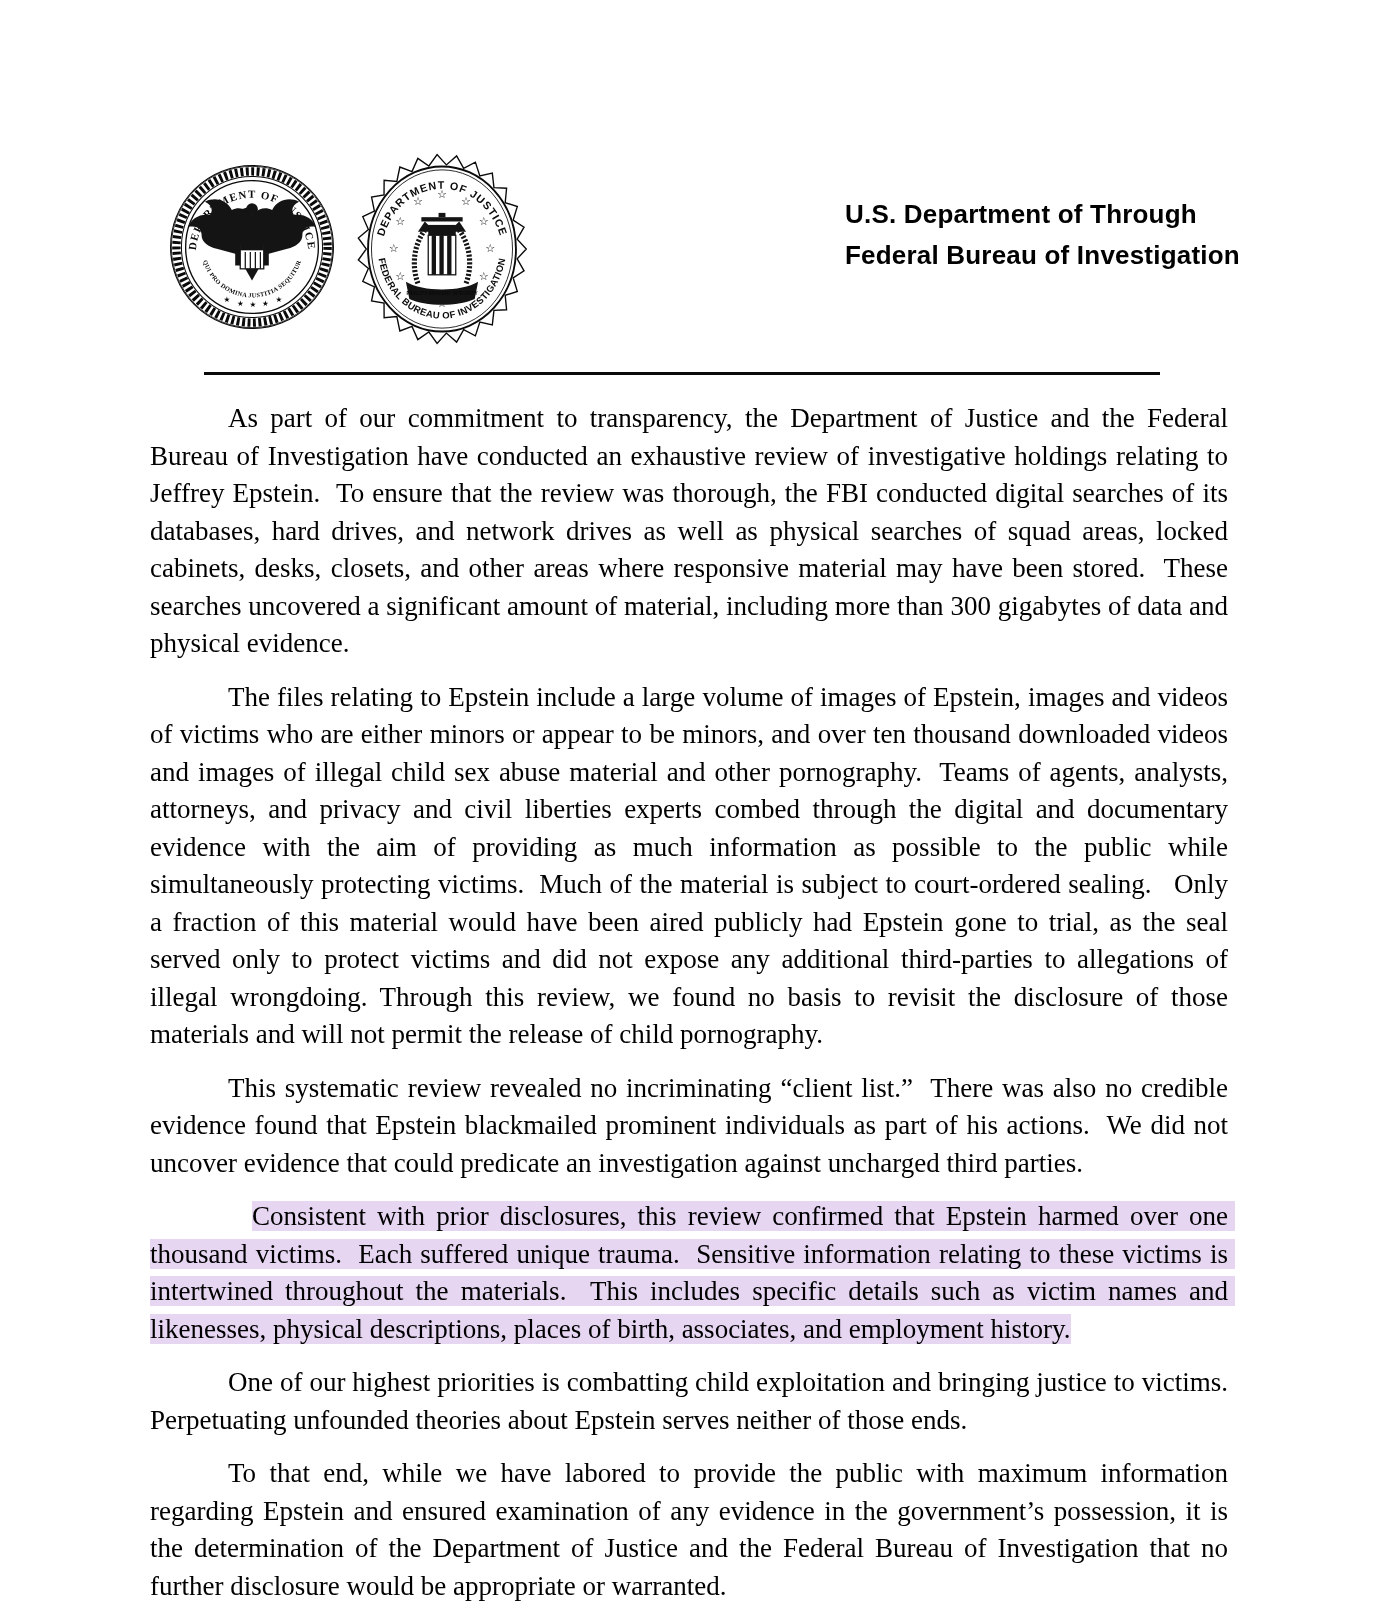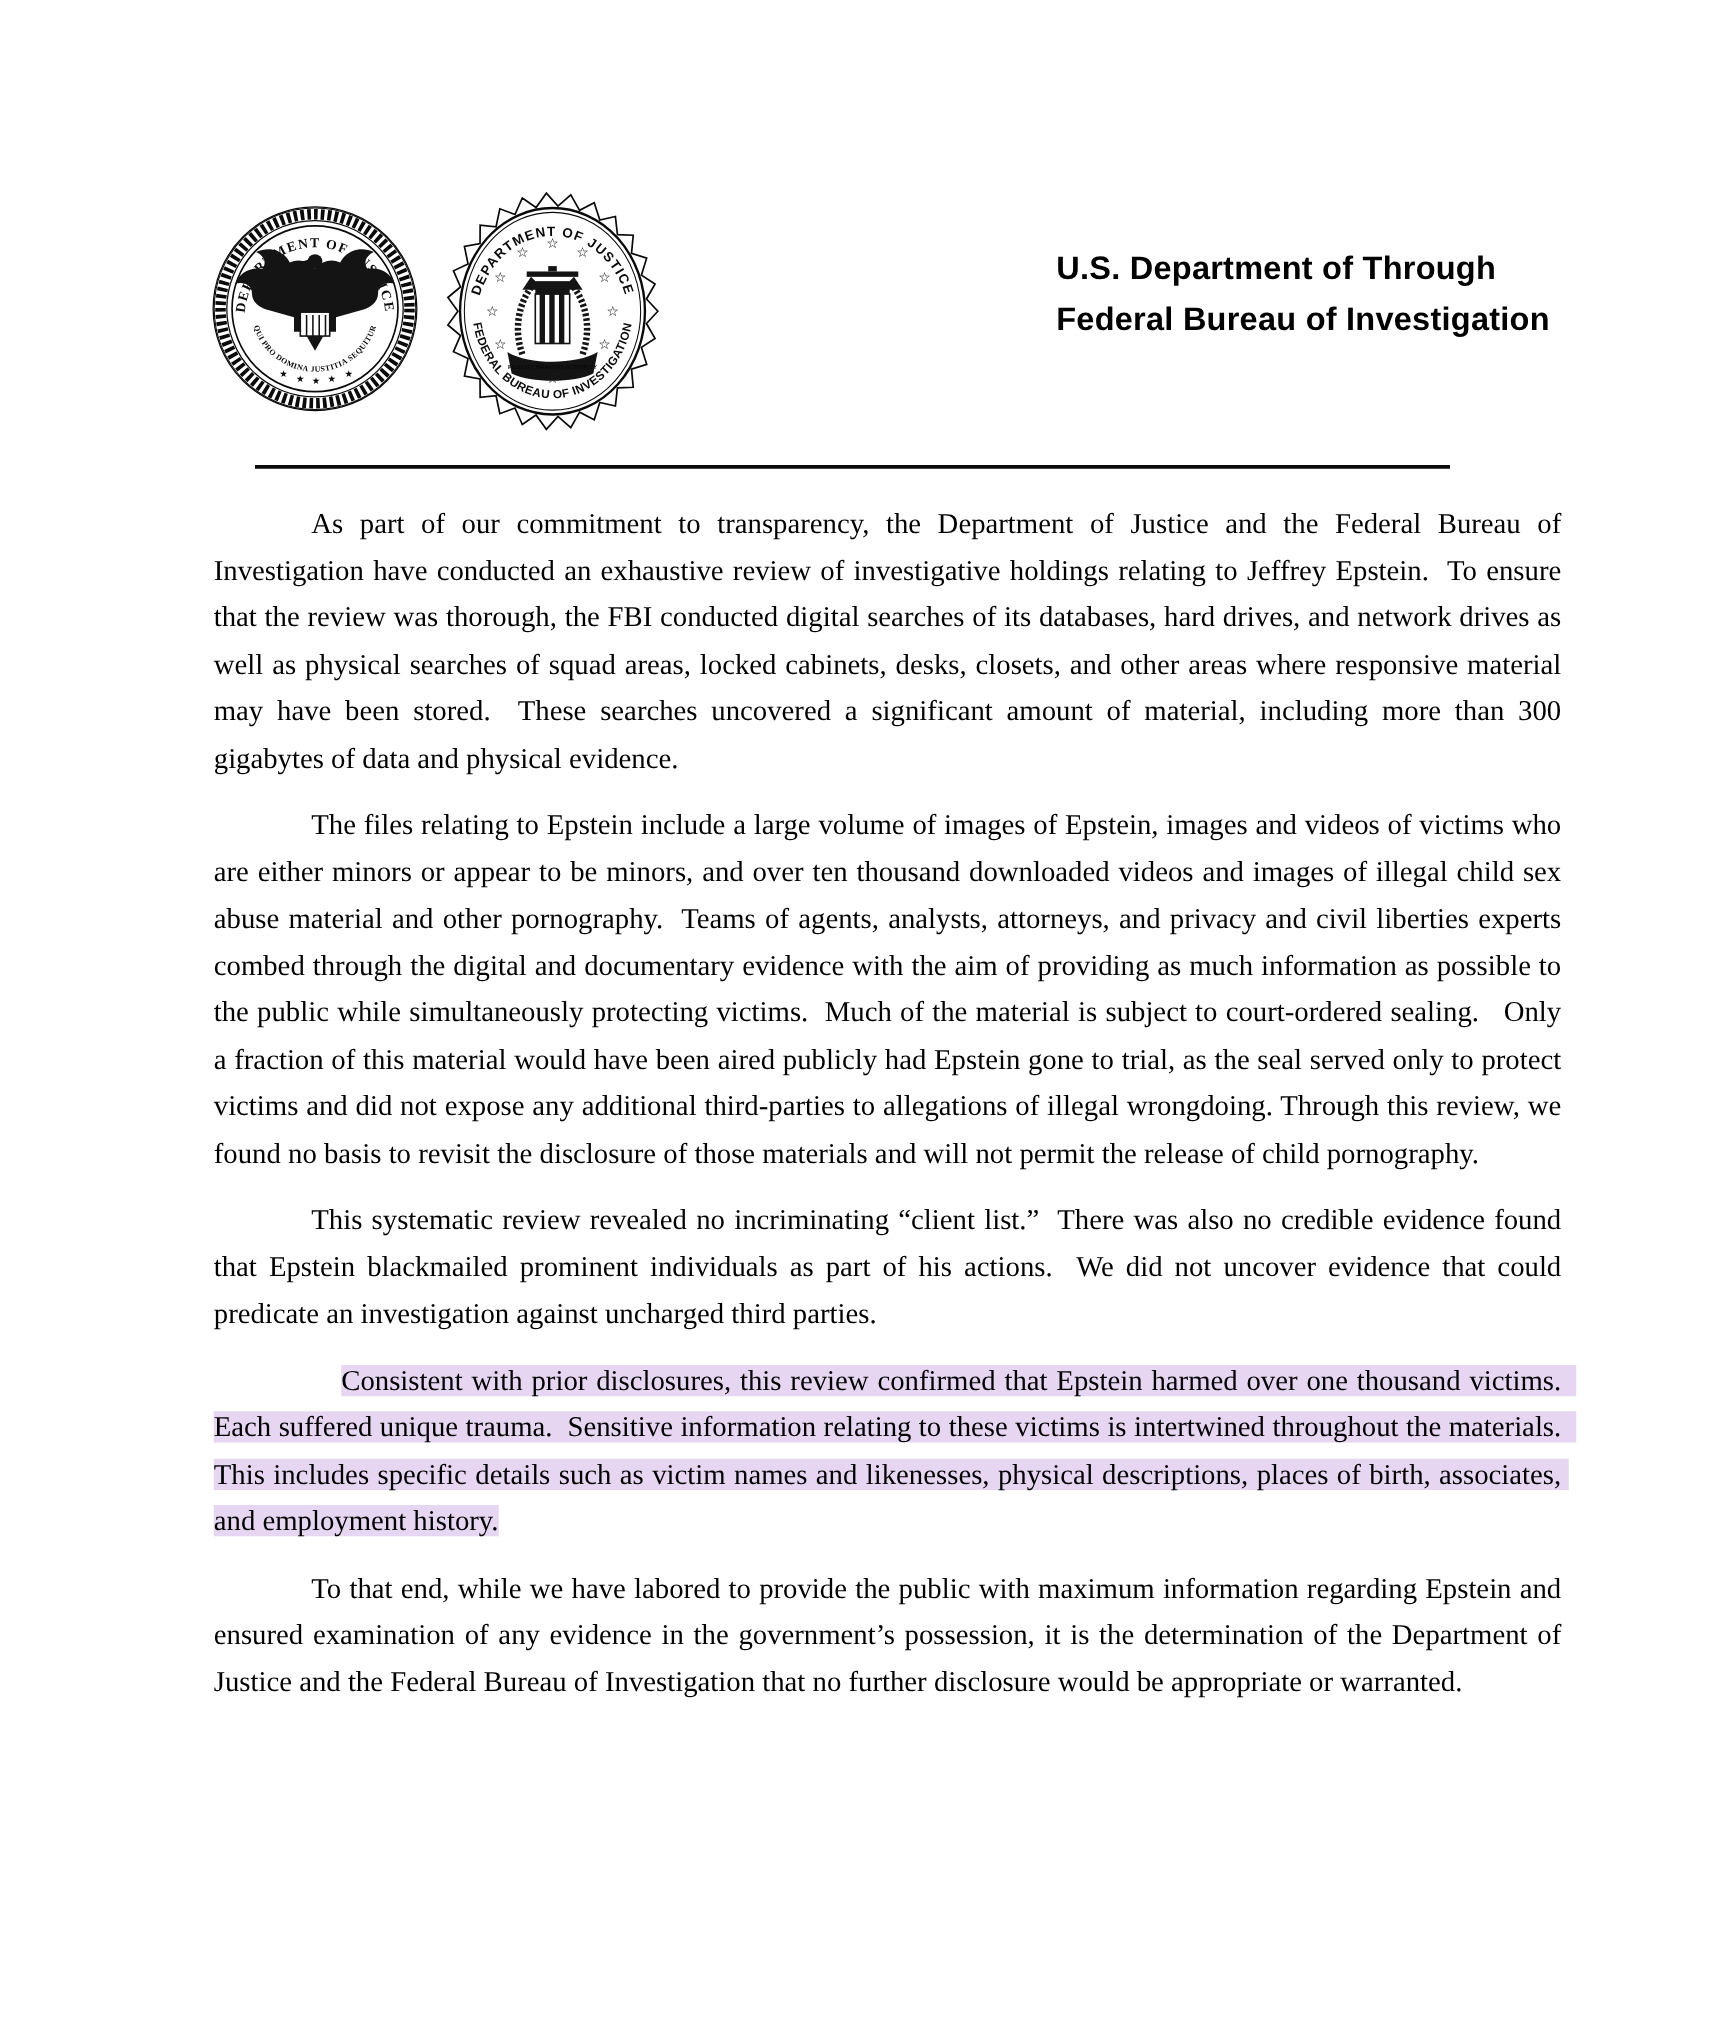--- a/index.html
+++ b/index.html
@@ -31,24 +31,24 @@
     position: absolute;
     left: 204px;
     top: 372px;
     width: 956px;
     height: 0;
     border-top: 3px solid #0a0a0a;
   }
   
   .letter-body {
     position: absolute;
-    left: 171px;
+    left: 150px;
     top: 400px;
     width: 1078px;
-    font-size: 23px;
+    font-size: 27px;
     line-height: 37.5px;
     text-align: justify;
   }
   .letter-body p { margin: 0 0 16px 0; text-indent: 78px; }
   .ptext { white-space: pre-wrap; }
   .highlight { background-color: #E6D6F2; margin-left: 24px; }
   
   .seal text { font-family: "Liberation Serif", serif; fill: #0a0a0a; }
   .seal .sans { font-family: "Liberation Sans", sans-serif; font-weight: bold; }
   .ring-star { font-size: 13px; fill: #0a0a0a; }
@@ -157,16 +157,17 @@
     </div>
   </div>
 
   <div class="rule"></div>
 
   <main class="letter-body">
     <p><span class="ptext">As part of our commitment to transparency, the Department of Justice and the Federal Bureau of Investigation have conducted an exhaustive review of investigative holdings relating to Jeffrey Epstein.  To ensure that the review was thorough, the FBI conducted digital searches of its databases, hard drives, and network drives as well as physical searches of squad areas, locked cabinets, desks, closets, and other areas where responsive material may have been stored.  These searches uncovered a significant amount of material, including more than 300 gigabytes of data and physical evidence.</span></p>
     <p><span class="ptext">The files relating to Epstein include a large volume of images of Epstein, images and videos of victims who are either minors or appear to be minors, and over ten thousand downloaded videos and images of illegal child sex abuse material and other pornography.  Teams of agents, analysts, attorneys, and privacy and civil liberties experts combed through the digital and documentary evidence with the aim of providing as much information as possible to the public while simultaneously protecting victims.  Much of the material is subject to court-ordered sealing.   Only a fraction of this material would have been aired publicly had Epstein gone to trial, as the seal served only to protect victims and did not expose any additional third-parties to allegations of illegal wrongdoing. Through this review, we found no basis to revisit the disclosure of those materials and will not permit the release of child pornography.</span></p>
     <p><span class="ptext">This systematic review revealed no incriminating “client list.”  There was also no credible evidence found that Epstein blackmailed prominent individuals as part of his actions.  We did not uncover evidence that could predicate an investigation against uncharged third parties.</span></p>
     <p><span class="ptext highlight" style="background-color: rgb(230, 214, 242);">Consistent with prior disclosures, this review confirmed that Epstein harmed over one thousand victims.  Each suffered unique trauma.  Sensitive information relating to these victims is intertwined throughout the materials.  This includes specific details such as victim names and likenesses, physical descriptions, places of birth, associates, and employment history.</span></p>
+    <p><span class="ptext">One of our highest priorities is combatting child exploitation and bringing justice to victims.  Perpetuating unfounded theories about Epstein serves neither of those ends.</span></p>
     <p><span class="ptext">To that end, while we have labored to provide the public with maximum information regarding Epstein and ensured examination of any evidence in the government’s possession, it is the determination of the Department of Justice and the Federal Bureau of Investigation that no further disclosure would be appropriate or warranted.</span></p>
   </main>
 
 </div>
 
 </body></html>

